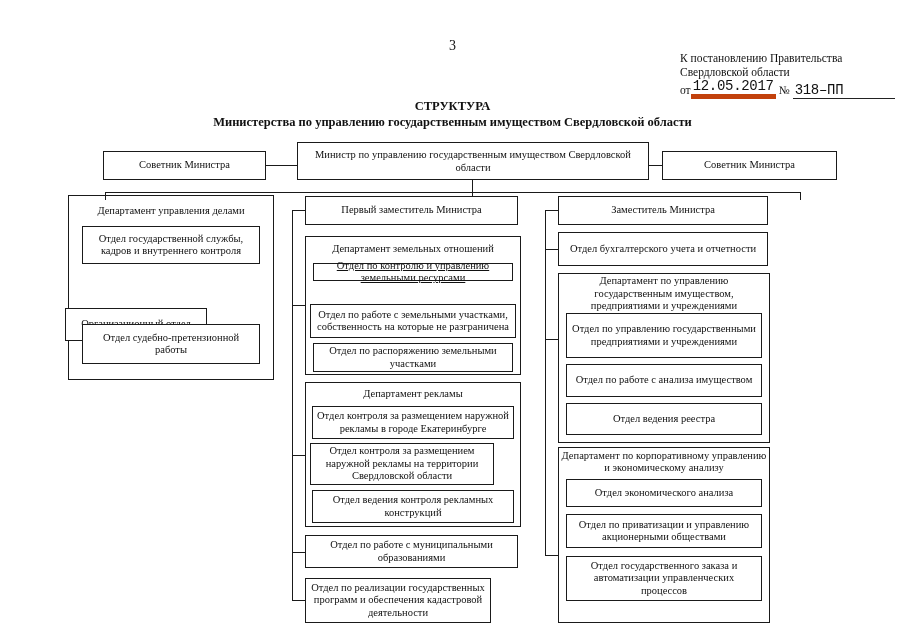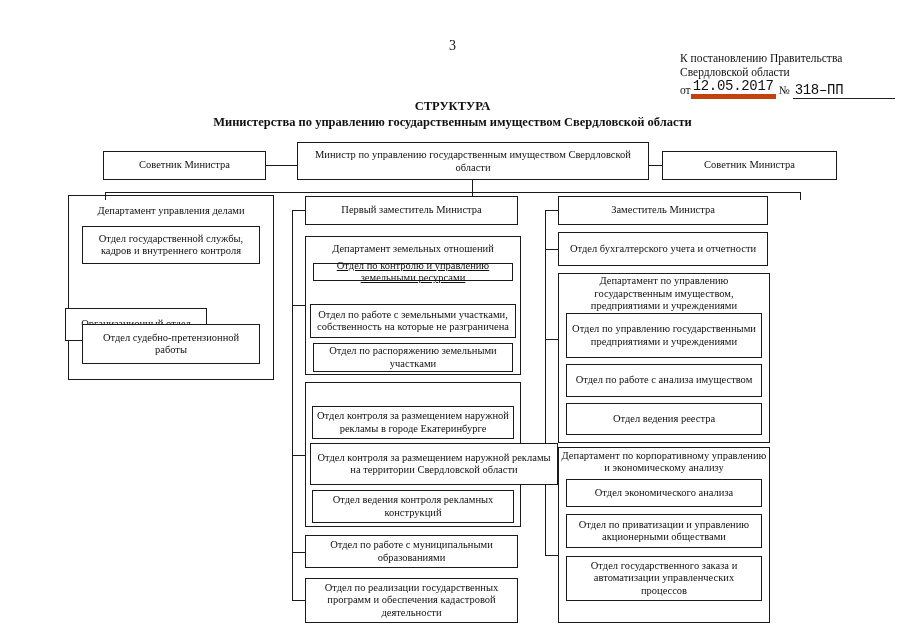--- a/index.html
+++ b/index.html
@@ -169,30 +169,31 @@
   <div class="ln ln-h" style="left:292px; top:305px; width:13px;"></div>
   <div class="group" style="left:305px; top:236px; width:216px; height:139px;"></div>
   <div class="grp-title" style="left:307px; top:239px; width:212px; height:20px;">Департамент земельных отношений</div>
 
   <div class="box" style="left:313px; top:263px; width:200px; height:18px;text-decoration:underline;">Отдел по контролю и управлению земельными ресурсами</div>
   <div class="box" style="left:310px; top:304px; width:206px; height:34px;">Отдел по работе с земельными участками, собственность на которые не разграничена</div>
   <div class="box" style="left:313px; top:343px; width:200px; height:29px;">Отдел по распоряжению земельными участками</div>
 
   <div class="ln ln-h" style="left:292px; top:455px; width:13px;"></div>
   <div class="group" style="left:305px; top:382px; width:216px; height:145px;"></div>
+  <div class="grp-title" style="left:307px; top:385px; width:212px; height:18px;">Департамент рекламы</div>
 
   <div class="box" style="left:312px; top:406px; width:202px; height:33px;">Отдел контроля за размещением наружной рекламы в городе Екатеринбурге</div>
-  <div class="box" style="left:310px; top:443px; width:248px; height:42px;">Отдел контроля за размещением наружной рекламы на территории Свердловской области</div>
+  <div class="box" style="left:310px; top:443px; width:184px; height:42px;">Отдел контроля за размещением наружной рекламы на территории Свердловской области</div>
   <div class="box" style="left:312px; top:490px; width:202px; height:33px;">Отдел ведения контроля рекламных конструкций</div>
 
   <div class="ln ln-h" style="left:292px; top:552px; width:13px;"></div>
   <div class="box" style="left:305px; top:535px; width:213px; height:33px;">Отдел по работе с муниципальными образованиями</div>
 
   <div class="ln ln-h" style="left:292px; top:600px; width:13px;"></div>
-  <div class="box" style="left:305px; top:578px; width:213px; height:45px;">Отдел по реализации государственных программ и обеспечения кадастровой деятельности</div>
+  <div class="box" style="left:305px; top:578px; width:186px; height:45px;">Отдел по реализации государственных программ и обеспечения кадастровой деятельности</div>
 
   <div class="box" style="left:558px; top:196px; width:210px; height:29px;">Заместитель Министра</div>
 
   <div class="ln ln-v" style="left:545px; top:210px; height:345px;"></div>
   <div class="ln ln-h" style="left:545px; top:210px; width:13px;"></div>
 
   <div class="ln ln-h" style="left:545px; top:249px; width:13px;"></div>
   <div class="box" style="left:558px; top:232px; width:210px; height:34px;">Отдел бухгалтерского учета и отчетности</div>
 
   <div class="ln ln-h" style="left:545px; top:339px; width:13px;"></div>

